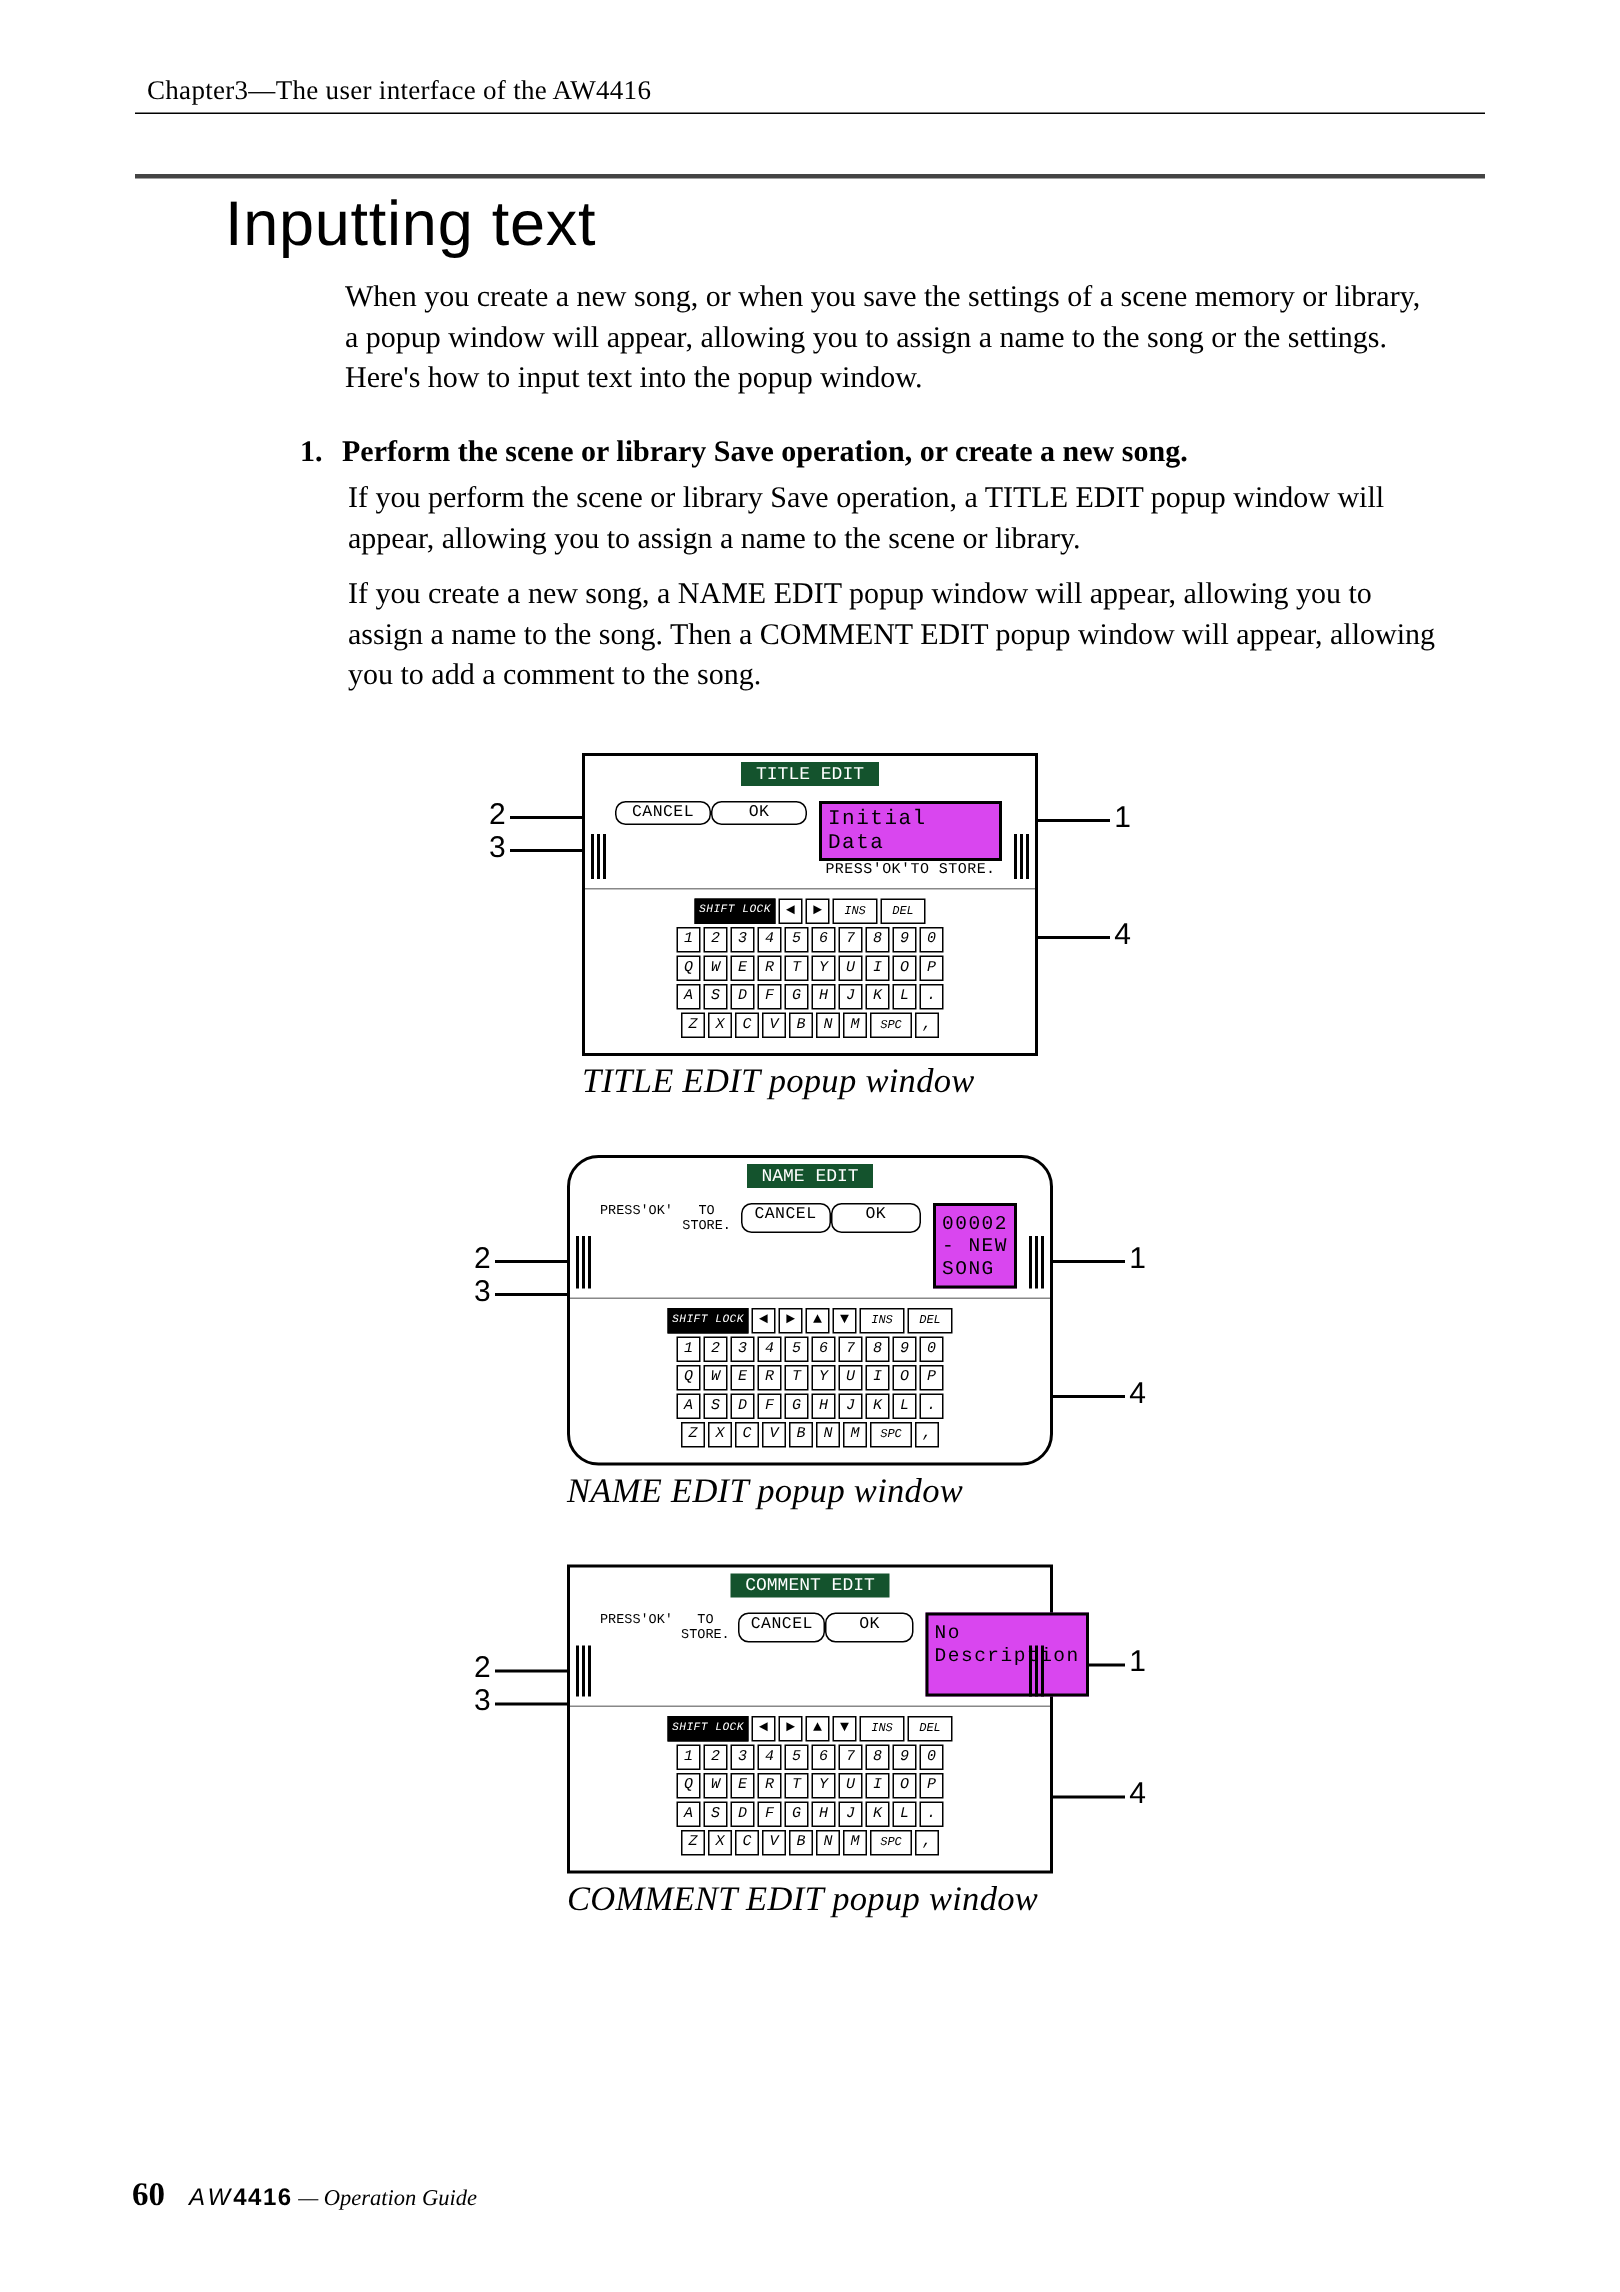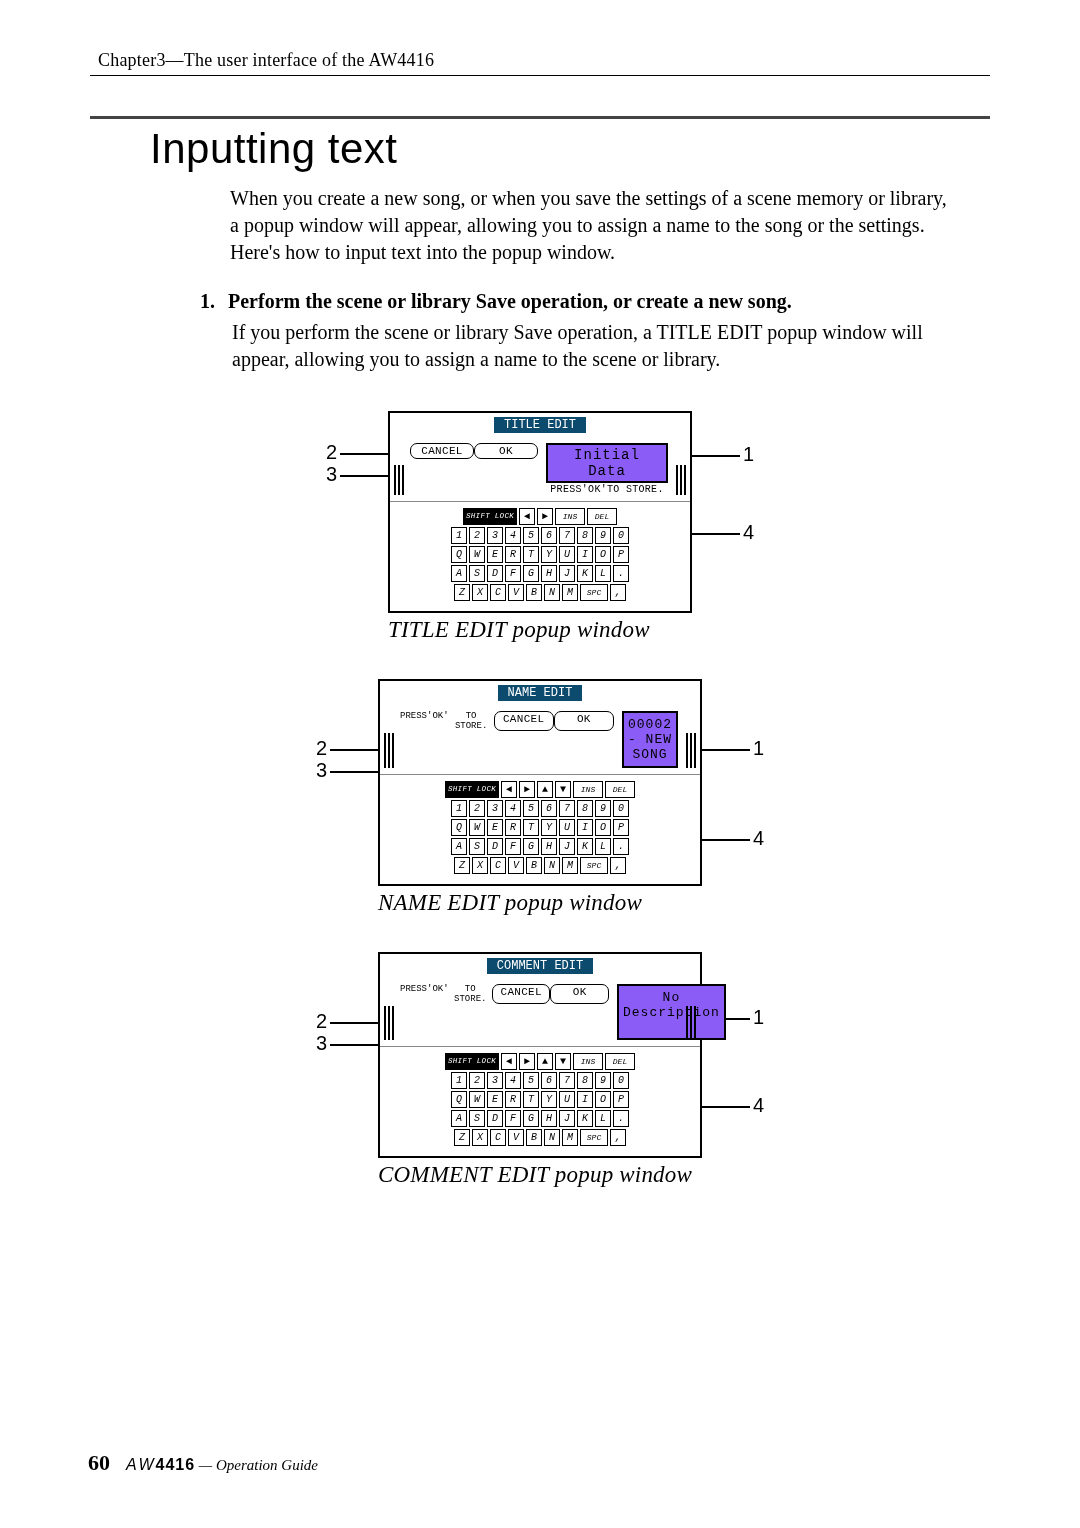--- a/index.html
+++ b/index.html
@@ -90,21 +90,21 @@
   }
   .popup.small { width: 300px; }
   .popup .top {
     padding: 6px 8px 6px 8px;
     display: flex;
     gap: 8px;
     position: relative;
     align-items: flex-start;
   }
   .popup .bar {
-    background: #0c4a6e;
+    background: #14532d;
     color: #fff;
     font-size: 12px;
     text-align: center;
     padding: 1px 10px;
     margin: 0 auto 4px auto;
     display: inline-block;
   }
   .bar-row { text-align:center; margin-top:2px; }
   .btn {
     border: 1.5px solid #000;
@@ -118,22 +118,22 @@
     text-align: center;
     width: 50px;
     letter-spacing: 0.3px;
   }
   .tiny-text { font-size: 9px; line-height: 10px; }
   .field {
     border: 2.5px solid #000;
     font-size: 14px;
     padding: 2px 4px;
     min-height: 16px;
-    text-align: center;
-    background: #8b5cf6;
+    text-align: left;
+    background: #d946ef;
     letter-spacing: 1px;
   }
   .field.big { min-height: 44px; font-size: 13px; padding:4px 4px; }
   .below-field { font-size: 10px; letter-spacing:0.3px; margin-top: 1px; }
   .stripe {
     display:flex; gap:2px; position:absolute;
   }
   .stripe span { display:block; width:2px; background:#000; }
   .stripe.left { left:4px; top:28px; bottom:6px; }
   .stripe.left span { width:2px; height:100%; }
@@ -195,20 +195,21 @@
   <h1 class="title">Inputting text</h1>
 
   <p class="intro">When you create a new song, or when you save the settings of a scene memory or library, a popup window will appear, allowing you to assign a name to the song or the settings. Here's how to input text into the popup window.</p>
 
 
   <div class="step-block">
     <div class="step-line1">
       <span class="num">1.</span><span>Perform the scene or library Save operation, or create a new song.</span>
     </div>
     <div class="step-body">If you perform the scene or library Save operation, a TITLE EDIT popup window will appear, allowing you to assign a name to the scene or library.</div>
+    <div class="step-body">If you create a new song, a NAME EDIT popup window will appear, allowing you to assign a name to the song. Then a COMMENT EDIT popup window will appear, allowing you to add a comment to the song.</div>
   </div>
 
   <div class="figs">
 
     
     <div class="fig-wrap">
       <span class="callout-num" style="left:-62px; top:30px;">2</span>
       <span class="callout-line" style="left:-48px; top:42px; width:56px; height:1.5px;"></span>
       <span class="callout-num" style="left:-62px; top:52px;">3</span>
       <span class="callout-line" style="left:-48px; top:64px; width:56px; height:1.5px;"></span>
@@ -305,21 +306,21 @@
     <div class="fig-wrap">
       <span class="callout-num" style="left:-62px; top:58px;">2</span>
       <span class="callout-line" style="left:-48px; top:70px; width:56px; height:1.5px;"></span>
       <span class="callout-num" style="left:-62px; top:80px;">3</span>
       <span class="callout-line" style="left:-48px; top:92px; width:56px; height:1.5px;"></span>
       <span class="callout-num" style="right:-62px; top:58px;">1</span>
       <span class="callout-line" style="right:-48px; top:70px; width:56px; height:1.5px;"></span>
       <span class="callout-num" style="right:-62px; top:148px;">4</span>
       <span class="callout-line" style="right:-48px; top:160px; width:56px; height:1.5px;"></span>
 
-      <div class="popup" style="width:320px;">
+      <div class="popup" style="width:320px;border-radius:21px;">
         <div class="bar-row"><span class="bar">NAME EDIT</span></div>
         <div class="top">
           <div class="stripe left">
               <span></span>
               <span></span>
               <span></span>
             </div>
           <div class="leftcol" style="margin-left:12px;">
             <div class="tiny-text">PRESS'OK'</div>
             <div class="tiny-text" style="margin-bottom:4px;">TO STORE.</div>

